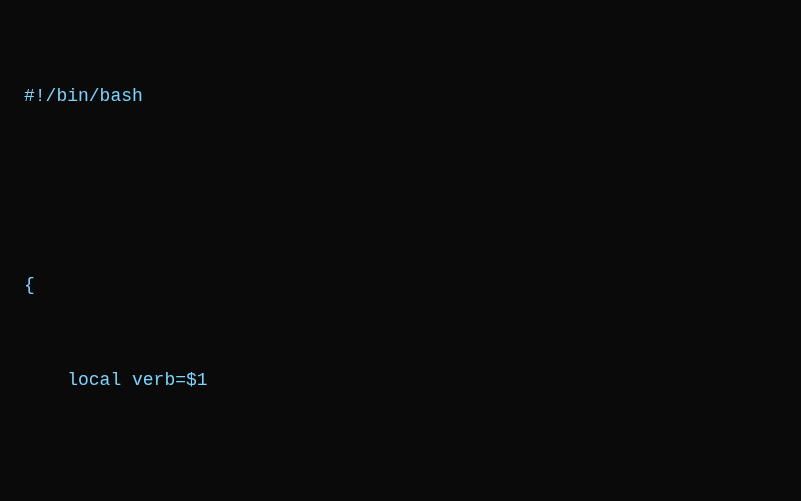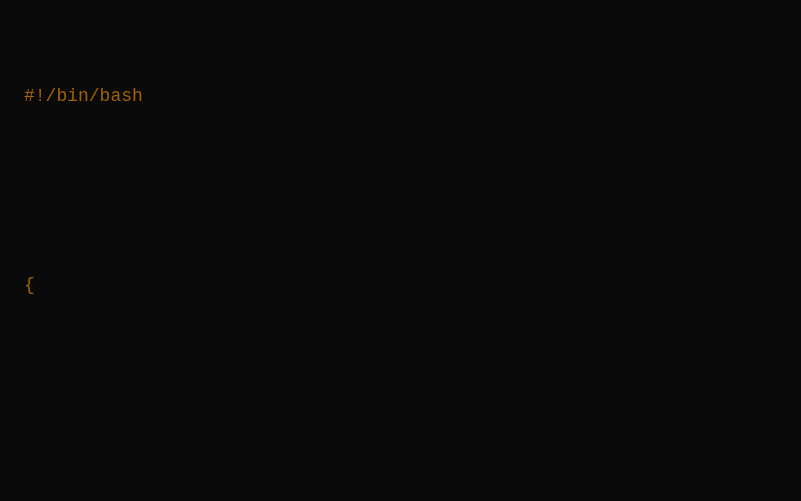--- a/index.html
+++ b/index.html
@@ -23,30 +23,31 @@
       color: #39ff00;
       padding: 18px 24px;
       width: 801px;
       height: 501px;
       white-space: pre;
       overflow: hidden;
     }
 
     .code-line {
       display: block;
-      color: #a16207;
+      color: #7dd3fc;
     }
   </style>
 </head>
 <body>
 
 <div class="code-container">
   <span class="code-line">#!/bin/bash</span>
   <span class="code-line"> </span>
   <span class="code-line">{</span>
+  <span class="code-line">    local verb=$1</span>
   
   
   
   
   
   
   
   
   
   

